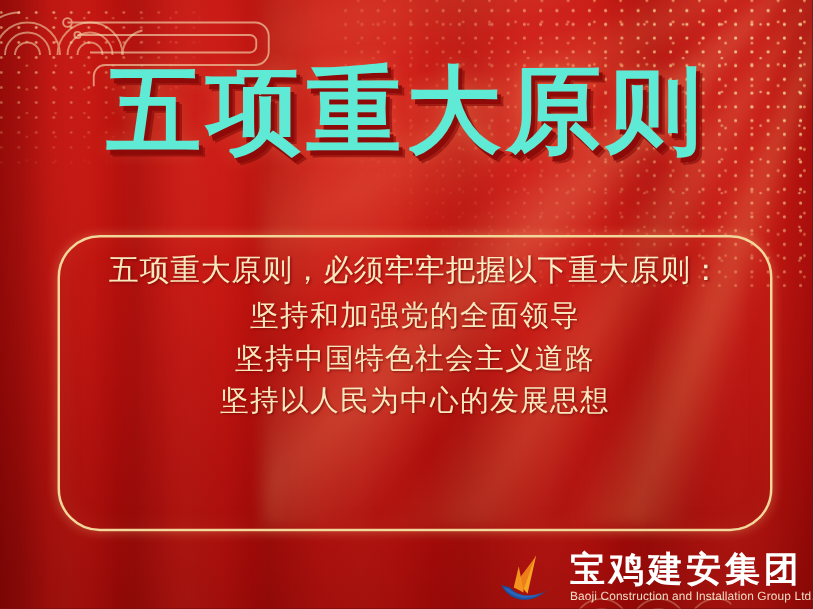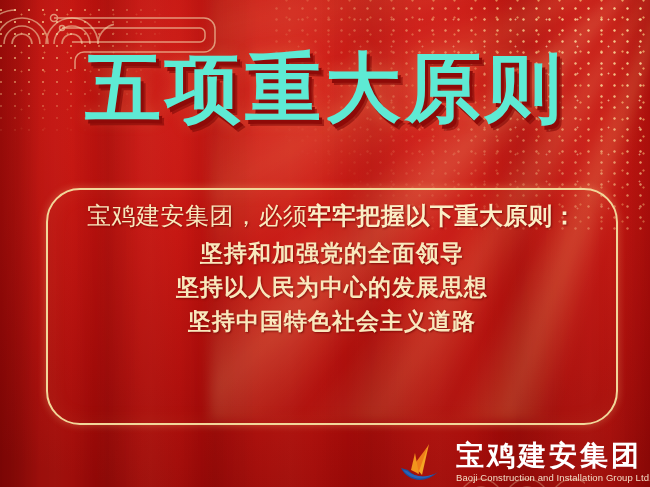--- a/index.html
+++ b/index.html
@@ -205,29 +205,28 @@
     font-family: "DejaVu Sans", "Liberation Sans", sans-serif;
     text-shadow: 1px 1px 2px rgba(110,6,4,.75);
   }
   .line-lead {
     font-size: 24px;
     line-height: 40px;
     letter-spacing: .5px;
     white-space: nowrap;
   }
   .line-lead .em {
-    font-weight: 700;
+    font-weight: 400;
     color: #fbeec6;
   }
   .principle {
     font-size: 23px;
     line-height: 34px;
     letter-spacing: 1px;
     white-space: nowrap;
-    font-weight: bold;
   }
 
   
   .logo-block {
     position: absolute;
     left: 398px;
     top: 441px;
     width: 248px;
     height: 54px;
     display: flex;
@@ -304,25 +303,25 @@
       <path d="M96 46 a22 22 0 0 1 22 -22 a18 18 0 0 1 13 5"></path>
     </g>
   </svg>
 
   <div class="title">五项重大原则</div>
 
   <div class="frame"></div>
 
   <div class="body-text">
     <div class="line-lead">
-      <span>宝鸡建安集团，必须</span><span class="em">牢牢把握以下重大原则：</span>
+      <span>五项重大原则，必须</span><span class="em">牢牢把握以下重大原则：</span>
     </div>
     <div class="principle">坚持和加强党的全面领导</div>
+    <div class="principle">坚持中国特色社会主义道路</div>
     <div class="principle">坚持以人民为中心的发展思想</div>
-    <div class="principle">坚持中国特色社会主义道路</div>
   </div>
 
   <div class="logo-block">
     <svg class="logo-mark" viewBox="0 0 52 48">
       <path d="M31 3 L24 34 L18 27 Z" fill="#f5a623"></path>
       <path d="M30 5 L20 33 L15 25 Z" fill="#ef7d1a"></path>
       <path d="M17 12 L21 33 L13 29 Z" fill="#f2941d"></path>
       <path d="M3 27 C10 41 27 43 40 31 C30 38 17 37 10 29 Z" fill="#1b4f9c"></path>
       <path d="M5 29 C13 39 26 40 36 33 C27 37 16 36 9 30 Z" fill="#2a63b8"></path>
     </svg>

